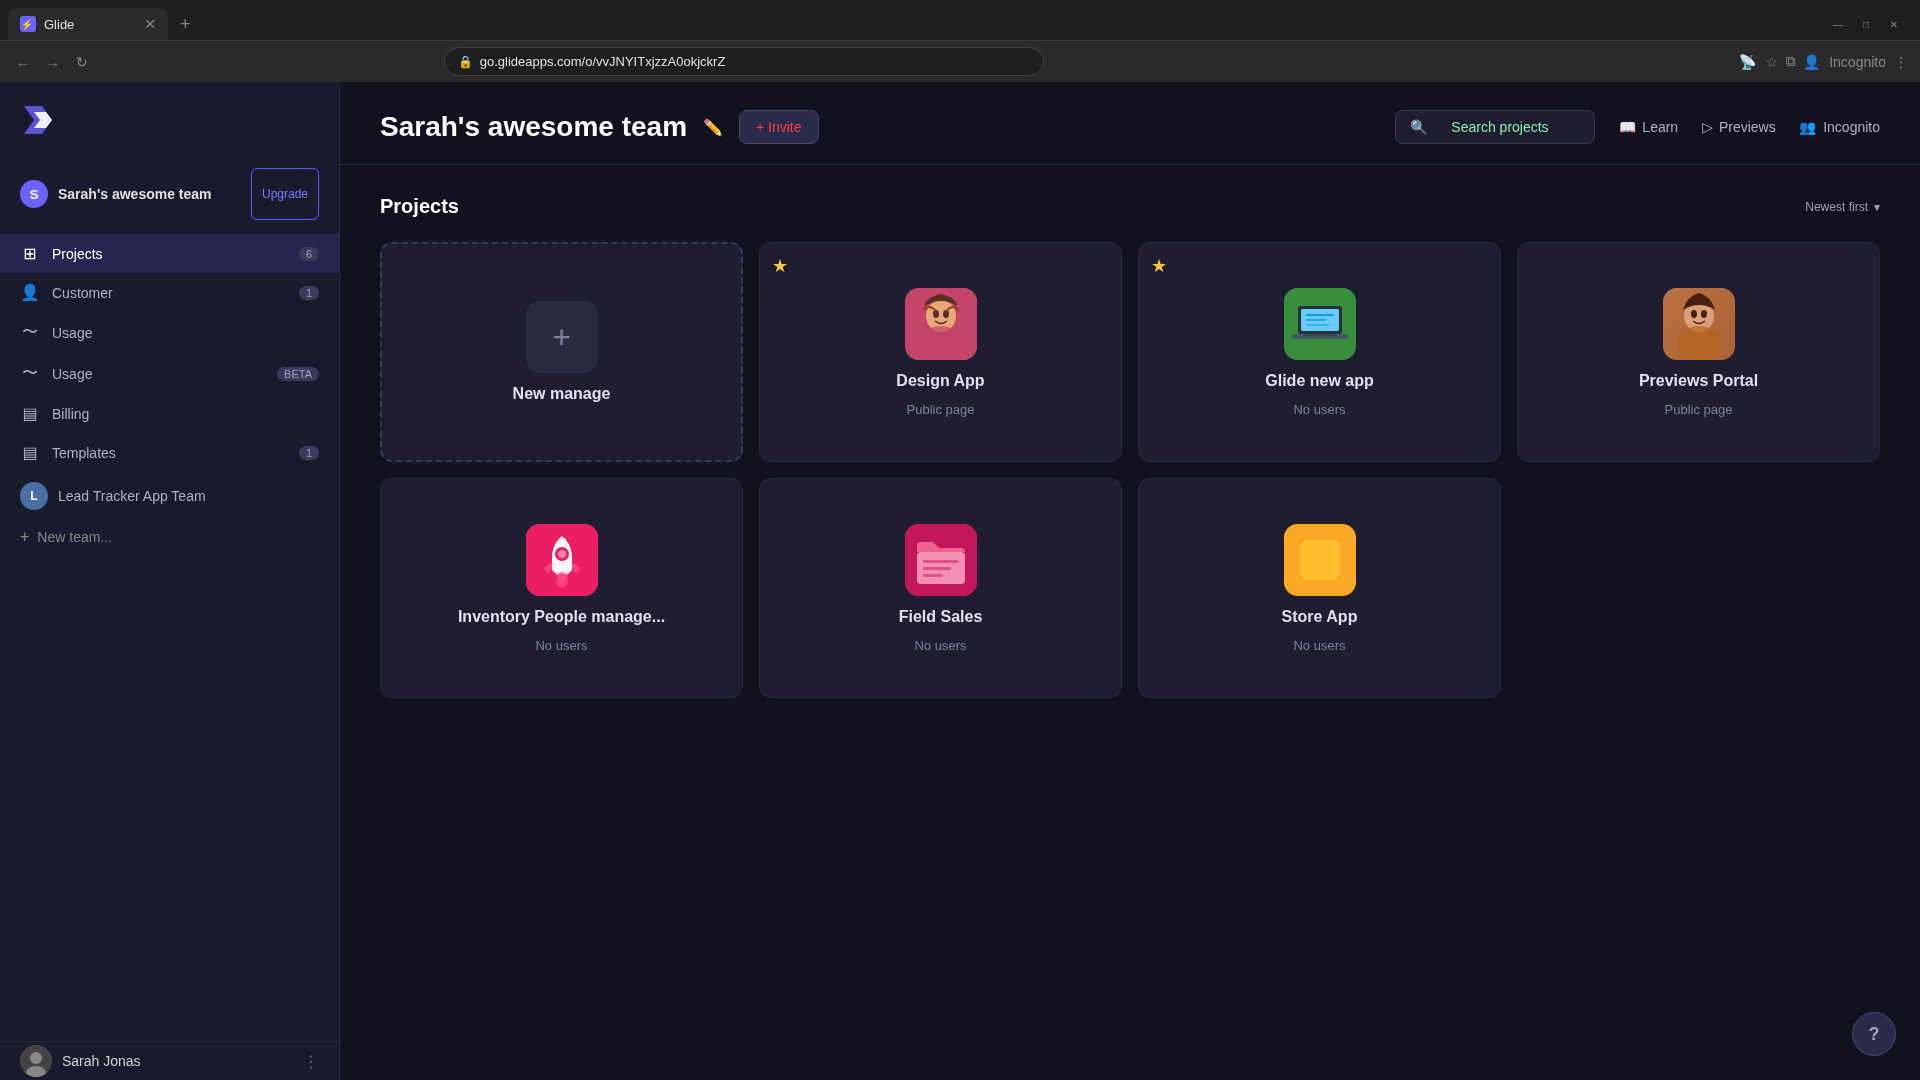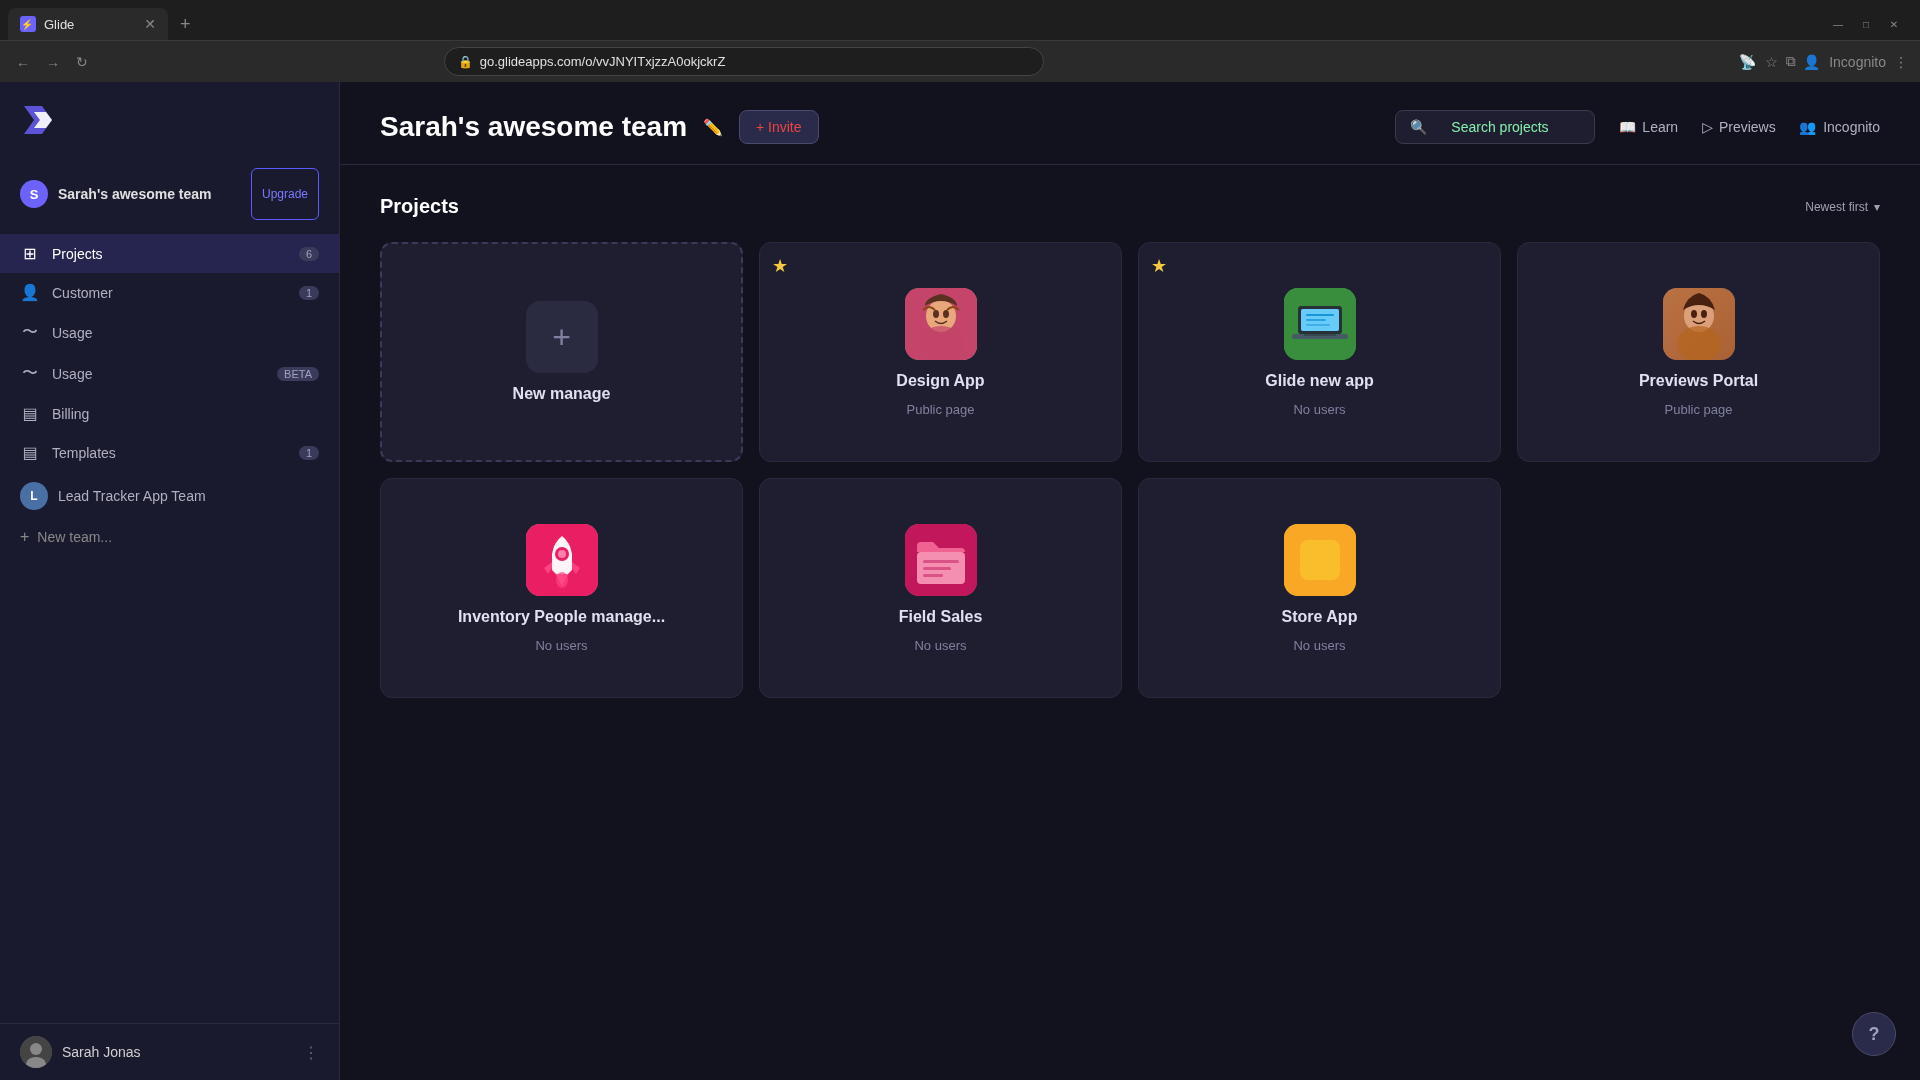--- a/index.html
+++ b/index.html
@@ -32,21 +32,21 @@
     .sidebar-team { display: flex; align-items: center; gap: 10px; padding: 10px 20px; margin-bottom: 4px; }
     .team-avatar { width: 28px; height: 28px; border-radius: 50%; background: #6c63ff; display: flex; align-items: center; justify-content: center; font-size: 13px; font-weight: bold; color: white; flex-shrink: 0; }
     .team-name { font-size: 14px; font-weight: 600; color: #e0e0e0; }
     .upgrade-btn { margin-left: auto; background: none; border: 1px solid #5a5aff; color: #7a7aff; padding: 18px 10px; border-radius: 6px; font-size: 12px; cursor: pointer; }
     .sidebar-nav { flex: 1; }
     .nav-item { display: flex; align-items: center; gap: 12px; padding: 10px 20px; cursor: pointer; color: #b0b0c0; font-size: 14px; border-radius: 0; position: relative; }
     .nav-item.active { background: #252550; color: #ffffff; }
     .nav-item .nav-icon { font-size: 16px; width: 20px; text-align: center; flex-shrink: 0; }
     .nav-item .nav-label { flex: 1; }
     .nav-badge { background: #3a3a5a; color: #a0a0c0; font-size: 11px; padding: 1px 7px; border-radius: 10px; }
-    .sidebar-bottom { padding: 12px 20px; border-top: 1px solid #2a2a3e; display: flex; align-items: center; gap: 10px; }
+    .sidebar-bottom { padding: 3px 20px; border-top: 1px solid #2a2a3e; display: flex; align-items: center; gap: 10px; }
     .user-avatar { width: 32px; height: 32px; border-radius: 50%; background: #555; flex-shrink: 0; overflow: hidden; display: flex; align-items: center; justify-content: center; font-size: 14px; color: #ccc; }
     .user-name { font-size: 14px; color: #d0d0d0; }
     .more-btn { margin-left: auto; color: #666; cursor: pointer; font-size: 16px; }
 
     .new-team { display: flex; align-items: center; gap: 8px; padding: 8px 20px; cursor: pointer; color: #888; font-size: 14px; }
     .lead-tracker { display: flex; align-items: center; gap: 10px; padding: 10px 20px; cursor: pointer; }
     .lt-avatar { width: 28px; height: 28px; border-radius: 50%; background: #4a6fa5; display: flex; align-items: center; justify-content: center; font-size: 12px; font-weight: bold; color: white; flex-shrink: 0; }
 
     
     .main-content { flex: 1; background: #12121f; overflow-y: auto; display: flex; flex-direction: column; }

